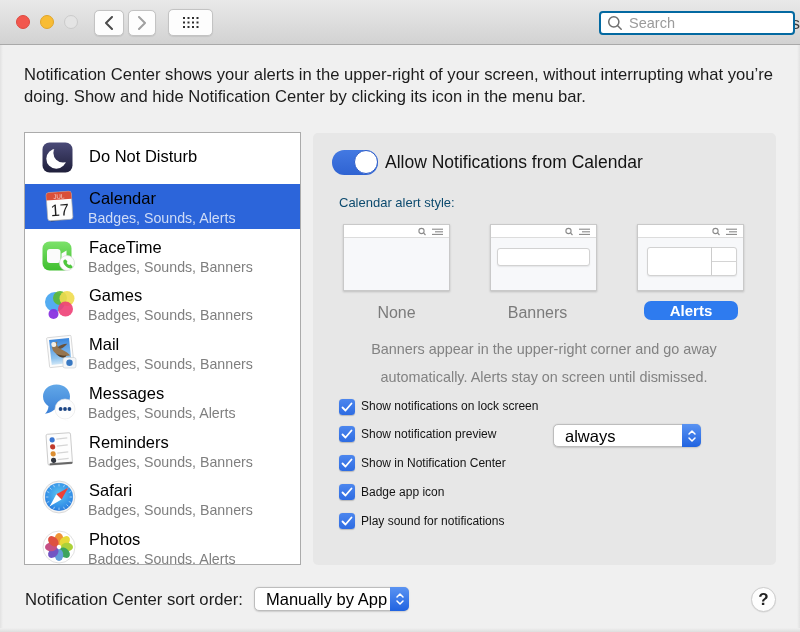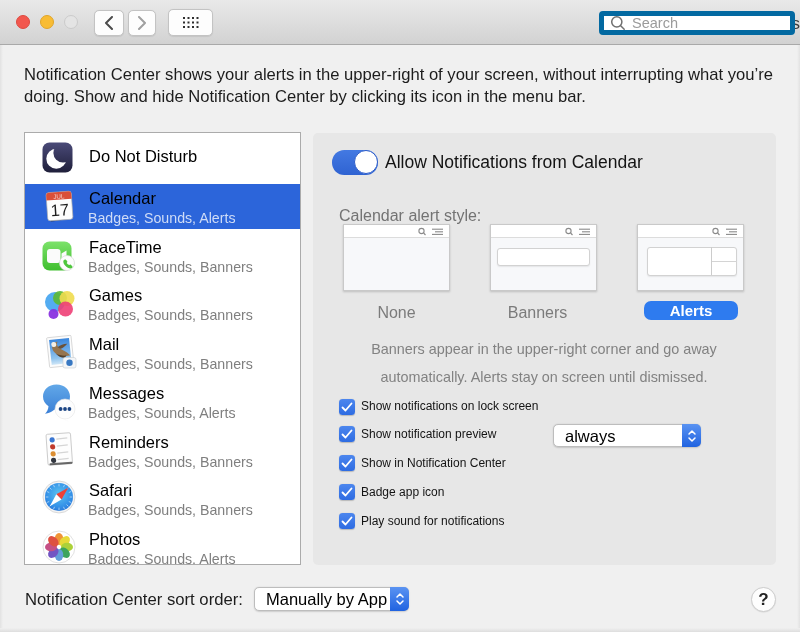--- a/index.html
+++ b/index.html
@@ -15,21 +15,21 @@
 #tl-red { left:15.5px; background:#f2574e; border:0.5px solid #dd4a40; }
 #tl-yel { left:40px; background:#f8bc34; border:0.5px solid #e0a52a; }
 #tl-gray { left:63.5px; background:#e4e4e4; border:0.5px solid #cbcbcb; }
 .navbtn { top:10px; height:26px; background:#fdfdfd; border:1px solid #c3c3c3; border-radius:5px;
   display:flex; align-items:center; justify-content:center; box-shadow:0 0.5px 1px rgba(0,0,0,.08); }
 #btn-back { left:94px; width:30px; }
 #btn-fwd { left:127.5px; width:28px; }
 #btn-grid { left:168px; width:45px; top:9px; height:27px; }
 #win-title { left:0; top:14px; width:800px; text-align:right; font-size:17px; font-weight:normal; color:#3c3c3c; }
 #search { left:599px; top:11px; width:196px; height:24px; background:#fff;
-  border:5px solid #0369a1; border-radius:4px; display:flex; align-items:center; }
+  border:2px solid #0369a1; border-radius:4px; display:flex; align-items:center; }
 #search span { color:#9b9b9b; font-size:14.5px; margin-left:6px; }
 
 
 #desc { left:24px; top:64px; width:776px; font-size:16.6px; color:#1c1c1c; line-height:22px; }
 
 
 #sidebar { left:24px; top:132px; width:277px; height:432.5px; background:#fff; border:1px solid #ababab; overflow:hidden; }
 .row { position:absolute; left:0; width:275px; }
 .row .icon { position:absolute; left:17px; }
 .row .tt { position:absolute; left:64px; font-size:16.5px; color:#000; }
@@ -39,21 +39,21 @@
 #row-cal .st { color:#cfdcf7; }
 
 
 #panel { left:313px; top:132.5px; width:462.5px; height:432.5px; background:#e7e7e7; border-radius:5px; }
 
 #toggle { left:332px; top:150px; width:45.5px; height:24.5px; border-radius:12.25px;
   background:linear-gradient(#4379e2, #2f63d2); }
 #toggle .knob { position:absolute; right:-0.5px; top:-0.5px; width:24.5px; height:24.5px; border-radius:50%;
   background:#fff; border:1.5px solid #2b5cc9; }
 #allow { left:385px; top:152px; font-size:17.5px; color:#141414; }
-#alert-style { left:339px; top:195px; font-size:16px; color:#737373;margin-top:12px; }
+#alert-style { left:339px; top:195px; font-size:13px; color:#0c4a6e; }
 
 .thumb { top:224px; width:107px; height:67px; background:#f7f8fa; border:1px solid #c9c9c9;
   box-shadow:0 1px 2px rgba(0,0,0,.18); }
 .thumb .mb { position:absolute; left:0; top:0; right:0; height:13px; background:#fff; border-bottom:1px solid #dcdcdc; }
 .mbi { position:absolute; right:4px; top:2px; }
 #thumb-none { left:343px; }
 #thumb-banners { left:490px; }
 #thumb-alerts { left:637px; }
 .tlabel { top:304px; width:107px; text-align:center; font-size:16px; color:#7b7b7b; }
 #lbl-none { left:343px; }

